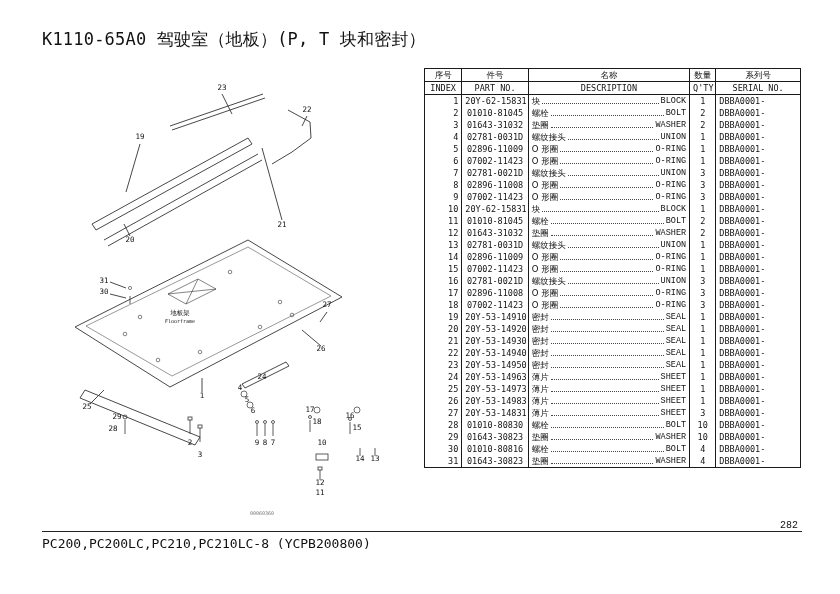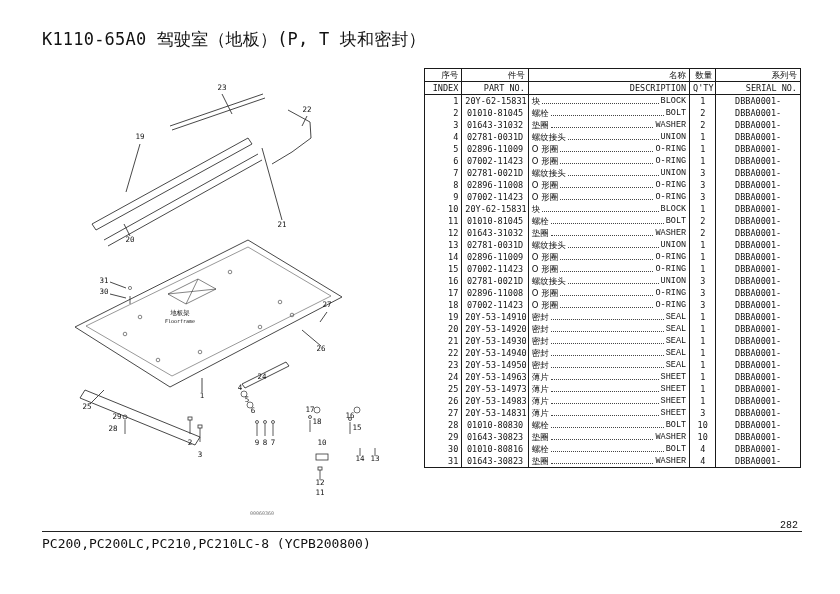--- a/index.html
+++ b/index.html
@@ -20,28 +20,28 @@
   .diagram .frame-label-en { font-size:5px; fill:#111; text-anchor:middle; font-family:"DejaVu Sans Mono", monospace; }
 
   
   .table-wrap { position:absolute; left:424px; top:68px; }
   table.parts-table { border-collapse:collapse; table-layout:fixed; width:377px; font-size:8.5px; border:1.2px solid #1a1a1a; }
   .parts-table th, .parts-table td {
     border-left:1px solid #1a1a1a; border-right:1px solid #1a1a1a;
     padding:0 3px; height:12px; line-height:12px; font-weight:normal;
     white-space:nowrap; overflow:hidden; vertical-align:middle;
   }
-  .parts-table thead th { text-align:right; font-family:"DejaVu Sans", sans-serif; }
+  .parts-table thead th { text-align:center; font-family:"DejaVu Sans", sans-serif; }
   .parts-table thead tr.head-cn th { border-bottom:1px solid #1a1a1a; height:12px; }
   .parts-table thead tr.head-en th { border-bottom:1px solid #1a1a1a; height:11px; font-family:"DejaVu Sans Mono", monospace;margin-left:48px; }
   .col-index { width:37px; } .col-part { width:66px; } .col-desc { width:160px; } .col-qty { width:26px; } .col-serial { width:84px; }
   .c-index { text-align:right; padding-right:7px; }
   .c-part  { text-align:center; }
   .c-qty   { text-align:center; }
-  .c-serial{ text-align:center; }
+  .c-serial{ text-align:left; }
   .desc-wrap { display:flex; align-items:flex-end; width:100%; }
   .desc-cn { font-family:"DejaVu Sans", sans-serif; font-size:8.5px; }
   .desc-en { font-family:Liberation Mono, monospace; }
   .leader { flex:1 1 auto; border-bottom:1px dotted #444; margin:0 2px 3px 2px; min-width:6px; }
 
   
   .footer-rule { position:absolute; left:42px; right:38px; top:531px; border-top:1px solid #222; }
   .footer-left { position:absolute; left:42px; top:536px; font-size:13px; }
   .footer-page { position:absolute; right:42px; top:520px; font-size:10px;font-family:Liberation Mono, monospace; }
 </style>

